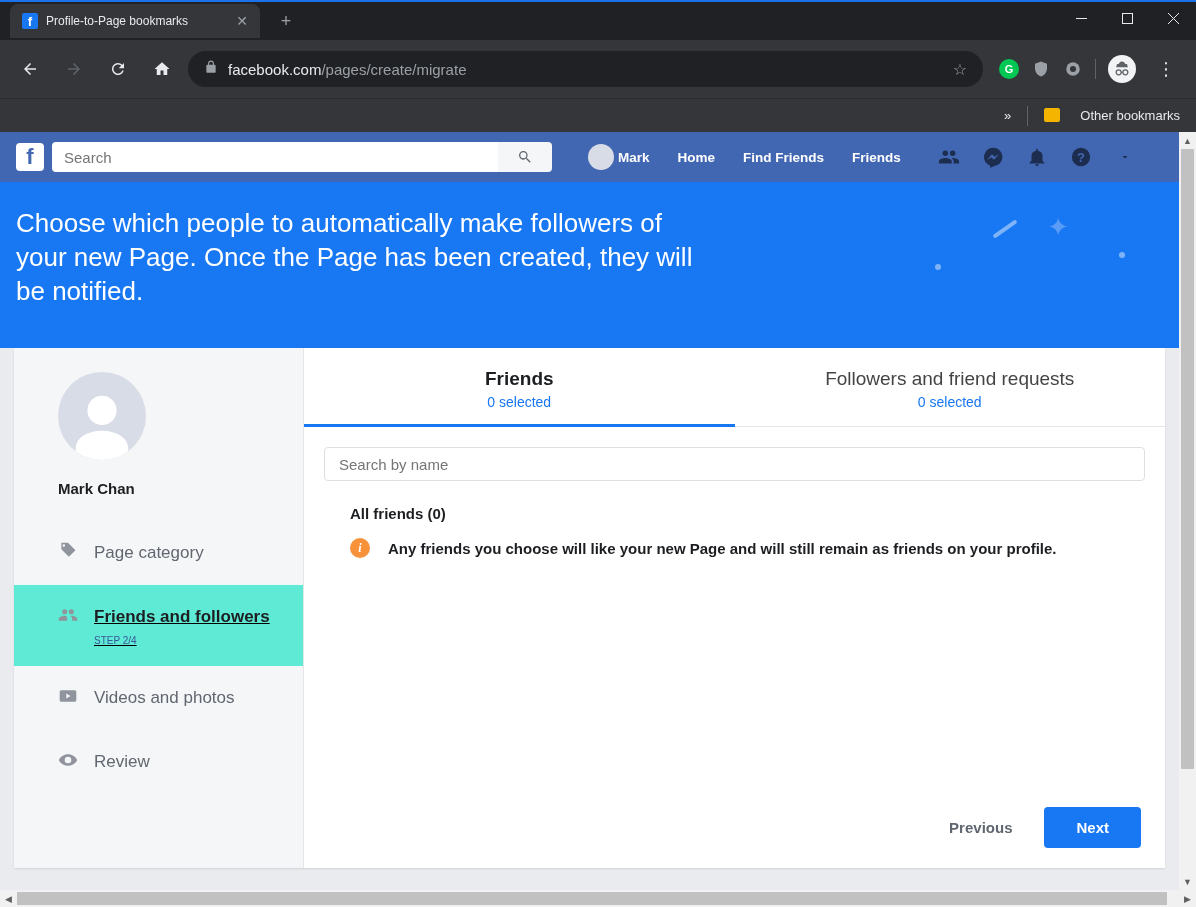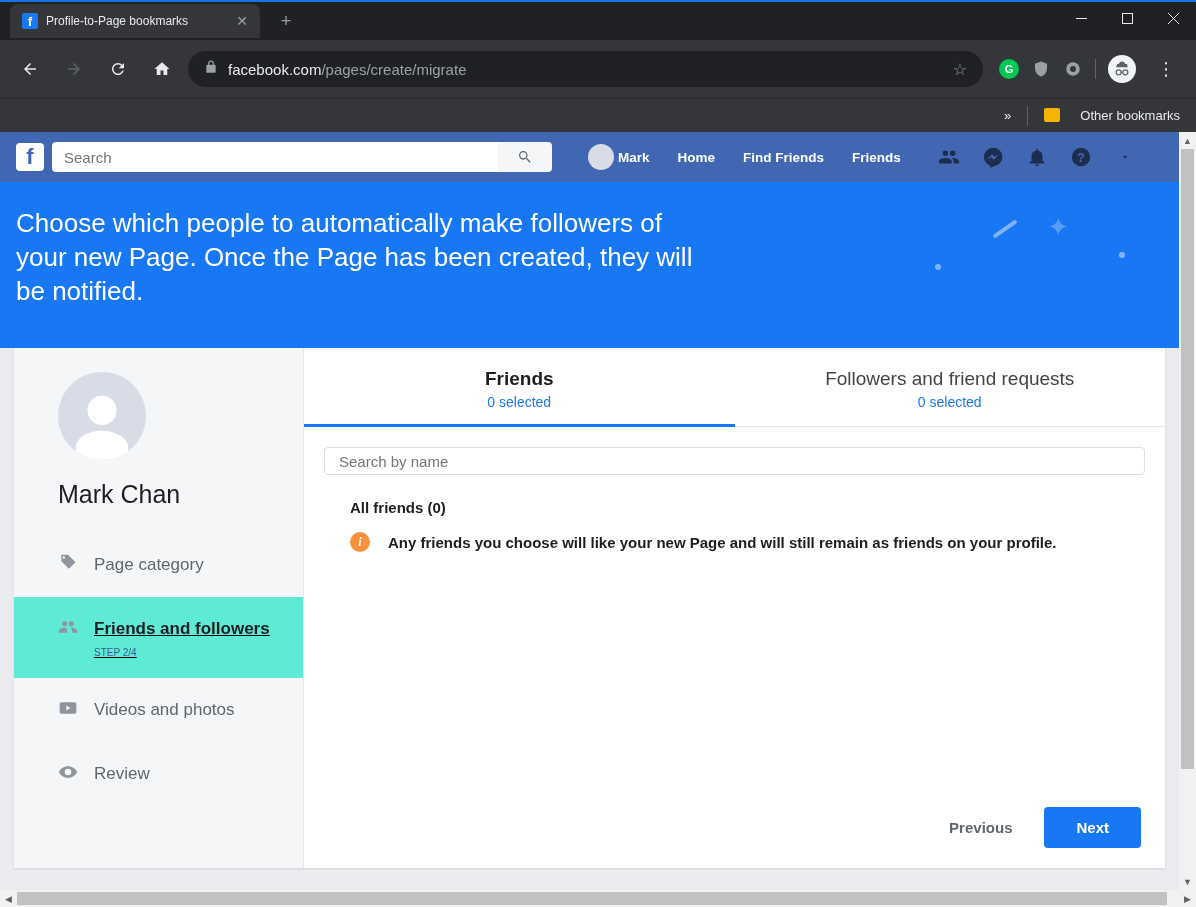--- a/index.html
+++ b/index.html
@@ -63,41 +63,41 @@
 .deco-line { right: 160px; top: 45px; width: 28px; height: 4px; background: #7fb3f7; transform: rotate(-35deg); border-radius: 2px; }
 .deco-dot1 { right: 238px; top: 82px; width: 6px; height: 6px; background: #7fb3f7; border-radius: 50%; }
 .deco-dot2 { right: 54px; top: 70px; width: 6px; height: 6px; background: #7fb3f7; border-radius: 50%; }
 
 
 .panel { margin: 0 14px; display: flex; background: white; height: 520px; box-shadow: 0 1px 2px rgba(0,0,0,0.1); }
 .sidebar { width: 290px; background: #f5f6f7; border-right: 1px solid #e5e5e5; }
 .profile-block { padding: 24px 0 24px 44px; }
 .avatar-lg { width: 88px; height: 88px; background: #d8dce6; border-radius: 50%; display: flex; align-items: flex-end; justify-content: center; overflow: hidden; }
 .avatar-lg svg { width: 70px; height: 70px; fill: white; }
-.profile-name { font-size: 25px; font-weight: normal; margin-top: 20px; color: #1c1e21; }
+.profile-name { font-size: 15px; font-weight: bold; margin-top: 20px; color: #1c1e21; }
 .steps { }
 .step { padding: 20px 16px 20px 44px; display: flex; flex-direction: column; gap: 6px; cursor: pointer; }
 .step.active { background: #5eead4; text-decoration: underline; }
 .step-row { display: flex; align-items: center; gap: 14px; }
 .step-icon { width: 22px; color: #90949c; flex-shrink: 0; }
 .step-label { font-size: 17px; color: #616770; }
 .step.active .step-label { font-weight: 600; color: #1c1e21; }
 .step-sub { font-size: 10px; color: #385898; margin-left: 36px; }
 
 
 .main { flex: 1; display: flex; flex-direction: column; position: relative; }
 .tabs { display: flex; border-bottom: 1px solid #e5e5e5; }
 .ctab { flex: 1; padding: 20px 0 14px; text-align: center; cursor: pointer; }
 .ctab-title { font-size: 19px; font-weight: 600; color: #1c1e21; }
 .ctab-sub { font-size: 14px; color: #1877f2; margin-top: 4px; }
 .ctab.inactive .ctab-title { font-weight: 400; color: #444; }
 .ctab.active { border-bottom: 3px solid #1877f2; margin-bottom: -1px; }
 
 .content { padding: 20px 20px; flex: 1; }
-.search-name { width: 100%; height: 28px; border: 1px solid #dddfe2; border-radius: 4px; padding: 0 14px; font-size: 15px; }
+.search-name { width: 100%; height: 34px; border: 1px solid #dddfe2; border-radius: 4px; padding: 0 14px; font-size: 15px; }
 .all-friends { margin: 24px 0 16px 26px; font-size: 15px; font-weight: 600; color: #1c1e21; }
 .info-row { display: flex; align-items: center; gap: 18px; margin-left: 26px; }
 .info-icon { width: 20px; height: 20px; background: #f7923a; border-radius: 50%; color: white; display: flex; align-items: center; justify-content: center; font-size: 12px; font-weight: bold; font-style: italic; font-family: Georgia, serif; flex-shrink: 0; }
 .info-text { font-size: 15px; font-weight: 600; color: #1c1e21; }
 
 .footer-btns { position: absolute; bottom: 20px; right: 24px; display: flex; gap: 20px; align-items: center; }
 .btn-prev { color: #616770; font-size: 15px; font-weight: 600; cursor: pointer; padding: 10px 12px; }
 .btn-next { background: #1877f2; color: white; font-size: 15px; font-weight: 600; padding: 12px 32px; border-radius: 4px; cursor: pointer; border: none; }
 
 

